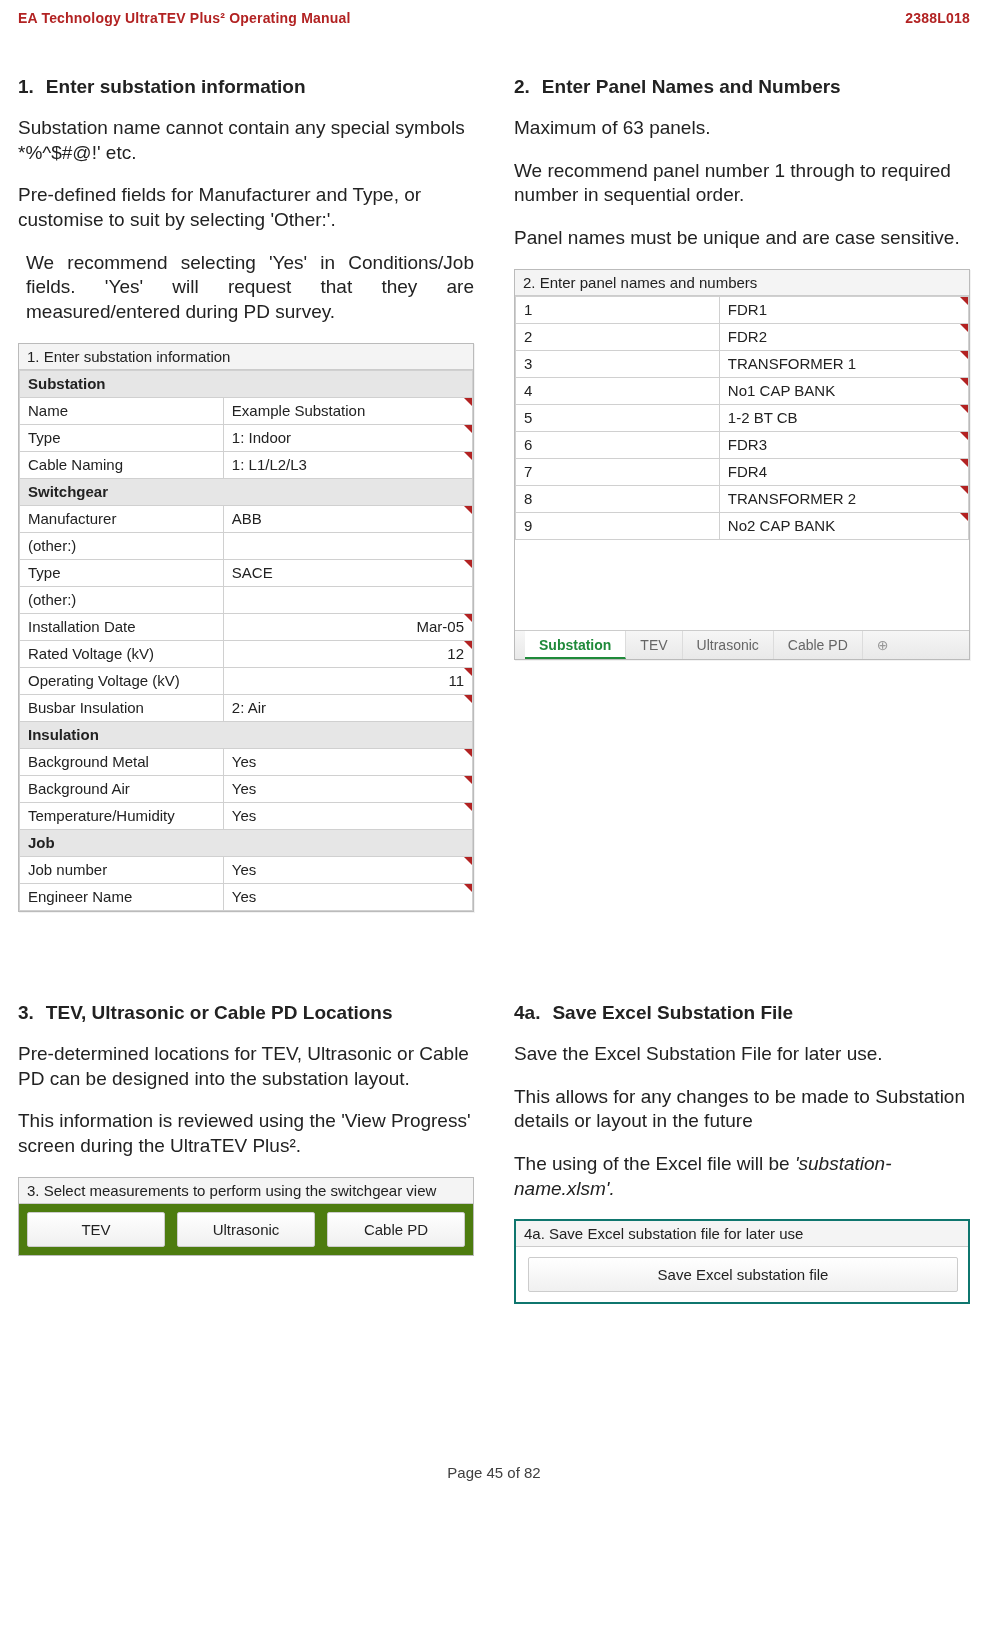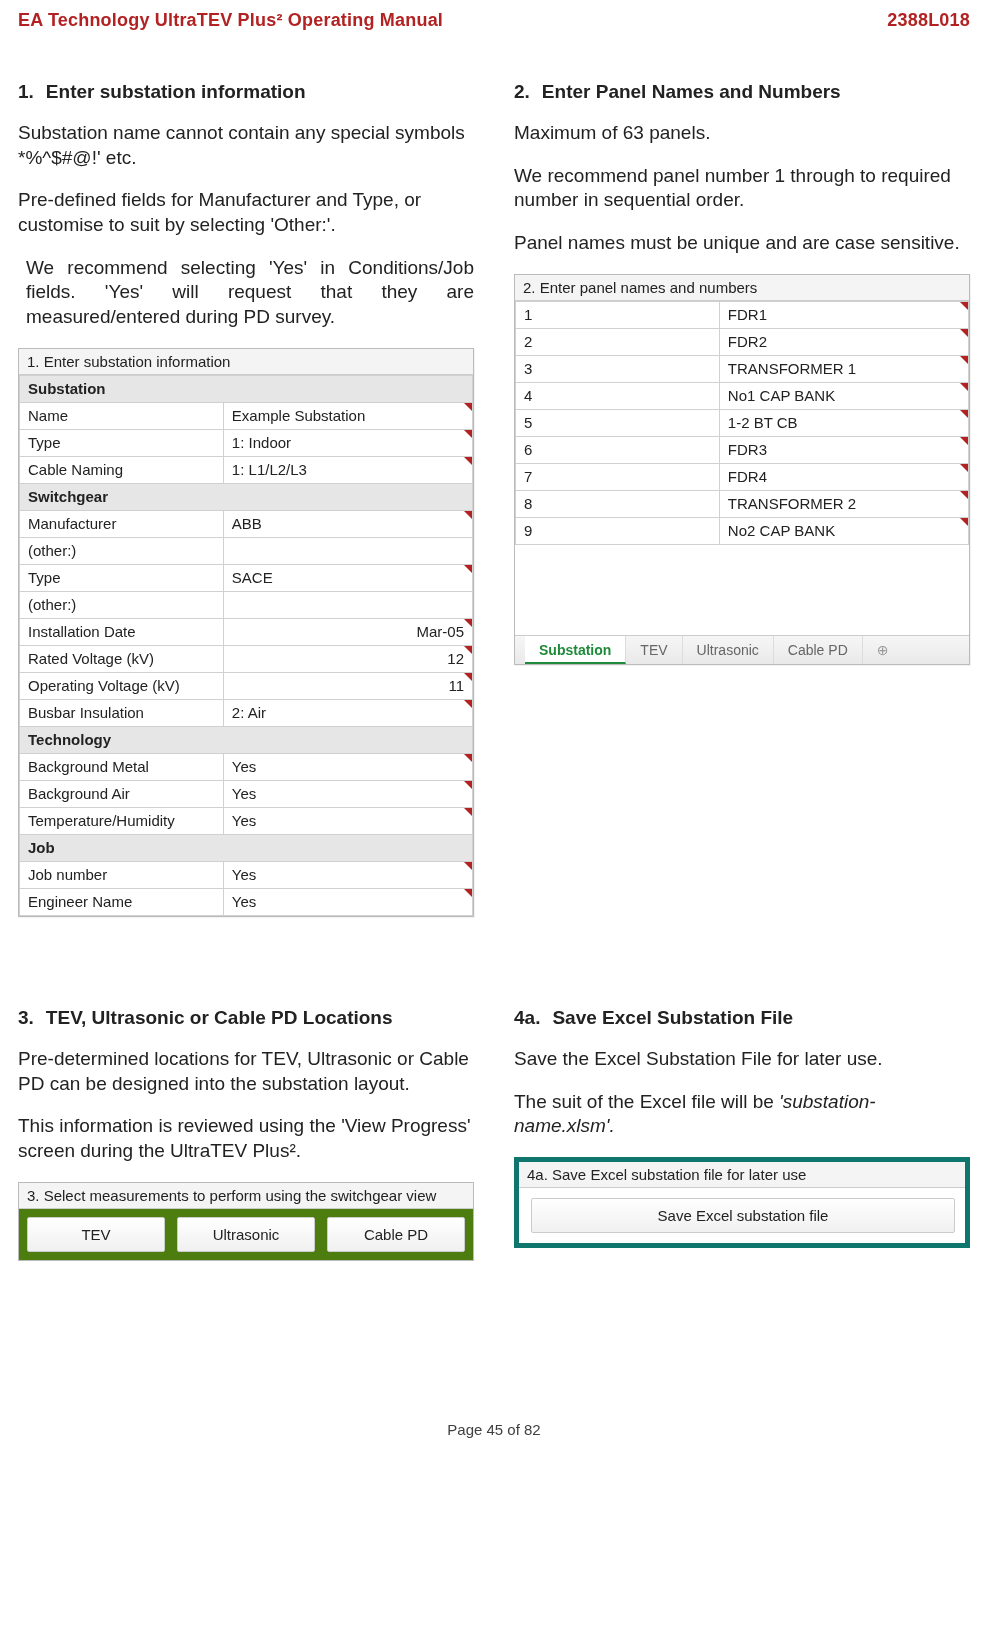--- a/index.html
+++ b/index.html
@@ -12,21 +12,21 @@
   }
   .page {
     padding: 10px 18px 20px 18px;
     box-sizing: border-box;
   }
   .page-header {
     display: flex;
     justify-content: space-between;
     font-weight: 700;
     color: #b22222;
-    font-size: 18px;
+    font-size: 14px;
     margin-bottom: 50px;
     letter-spacing: 0.2px;
   }
   .columns {
     display: flex;
     gap: 40px;
   }
   .col {
     flex: 1 1 0;
   }
@@ -145,21 +145,21 @@
     flex: 1 1 0;
     border: 1px solid #ccc;
     background: linear-gradient(#ffffff,#f0f0f0);
     text-align: center;
     padding: 8px 0;
     font-size: 15px;
     border-radius: 2px;
   }
 
   .save-widget {
-    border: 5px solid #0f766e;
+    border: 2px solid #0f766e;
     background: #fff;
   }
   .save-caption {
     background: #f4f4f4;
     padding: 4px 8px;
     font-size: 15px;
     border-bottom: 1px solid #ccc;
   }
   .save-body {
     padding: 10px 12px;
@@ -255,21 +255,21 @@
           <tr>
                 <td>Operating Voltage (kV)</td>
                 <td class="col2 right marker">11</td>
               </tr>
           <tr>
                 <td>Busbar Insulation</td>
                 <td class="col2 marker">2: Air</td>
               </tr>
 
           <tr class="header-row">
-                <td colspan="2">Technology</td>
+                <td colspan="2">Insulation</td>
               </tr>
           <tr>
                 <td>Background Metal</td>
                 <td class="col2 marker">Yes</td>
               </tr>
           <tr>
                 <td>Background Air</td>
                 <td class="col2 marker">Yes</td>
               </tr>
           <tr>
@@ -374,22 +374,23 @@
         </div>
       </div>
     </div>
 
     <div class="col">
       <div class="section-head">
         <span class="num">4a.</span>
         <span class="title">Save Excel Substation File</span>
       </div>
       <div class="body-text">Save the Excel Substation File for later use.</div>
+      <div class="body-text">This allows for any changes to be made to Substation details or layout in the future</div>
       <div class="body-text">
-        <span>The suit of the Excel file will be </span><span class="body-text italic">'substation-name.xlsm'.</span>
+        <span>The using of the Excel file will be </span><span class="body-text italic">'substation-name.xlsm'.</span>
       </div>
 
       <div class="save-widget">
         <div class="save-caption">4a. Save Excel substation file for later use</div>
         <div class="save-body">
           <div class="save-btn">Save Excel substation file</div>
         </div>
       </div>
     </div>
   </div>

